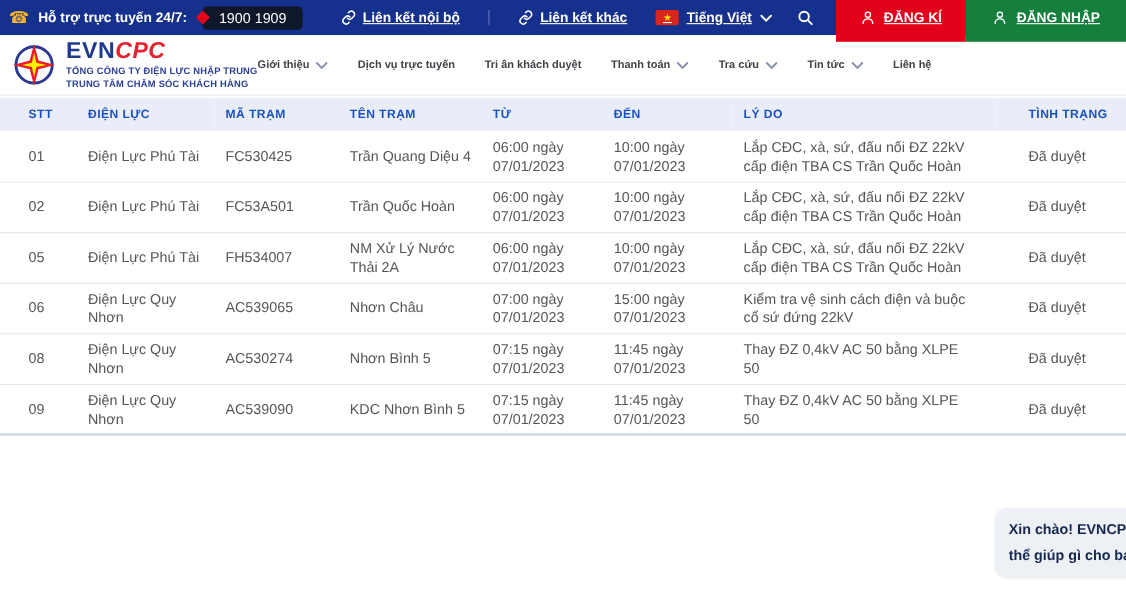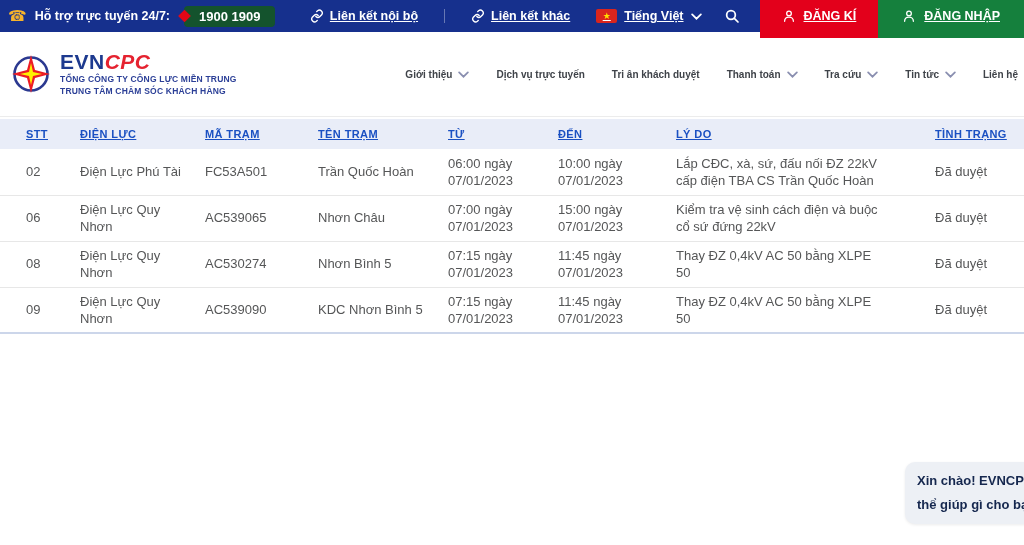--- a/index.html
+++ b/index.html
@@ -4,52 +4,52 @@
 <style>
   * { margin:0; padding:0; box-sizing:border-box; }
   html,body { width:1024px; height:545px; overflow:hidden; background:#fff;
               font-family:"Liberation Sans","DejaVu Sans",sans-serif; position:relative; }
 
   
   .topbar { height:32px; background:#16308d; color:#fff; display:flex;
             align-items:center; justify-content:space-between; font-size:12.5px; font-weight:bold; }
   .tb-left { display:flex; align-items:center; padding-left:8px; gap:8px; white-space:nowrap; }
   .phone-ic { color:#f7b32b; font-size:15px; }
-  .hotline-pill { background:#14532d; color:#fff; border-radius:4px; padding:3px 15px;
-                  font-size:13px; font-weight:bold; position:relative; margin-left:6px; cursor:pointer; }
+  .hotline-pill { background:#0f172a; color:#fff; border-radius:4px; padding:3px 15px;
+                  font-size:13px; font-weight:normal; position:relative; margin-left:6px; cursor:pointer; }
   .hotline-pill::before { content:""; position:absolute; left:-4px; top:50%; width:9px; height:9px;
                   background:#e30617; transform:translateY(-50%) rotate(45deg); }
   .tb-right { display:flex; align-items:center; height:32px;text-decoration:underline; }
   .tb-link { display:flex; align-items:center; gap:6px; margin-right:26px; cursor:pointer; white-space:nowrap; }
   .tb-sep { width:1px; height:14px; background:rgba(255,255,255,.35); margin-right:26px; }
   .lang { display:flex; align-items:center; gap:7px; margin-right:22px; cursor:pointer; white-space:nowrap; }
   .flag { width:21px; height:14px; background:#da251d; border-radius:2px; display:flex;
           align-items:center; justify-content:center; color:#ffdf00; font-size:9px; line-height:1; }
   .search-btn { margin-right:20px; cursor:pointer; display:flex; align-items:center; }
   .auth { height:44px; display:flex; align-items:center; gap:8px; padding:0 20px;
           font-size:12.5px; font-weight:bold; cursor:pointer; white-space:nowrap; }
   .auth.reg { background:#e3001b; padding:0 22px; }
   .auth.log { background:#15803d; padding:0 24px; }
 
   
-  .header { height:85px; background:#fff; display:flex; align-items:center;
-            justify-content:space-between; padding:0 4px 0 10px; border-bottom:1px solid #ececec; }
+  .header { height:55px; background:#fff; display:flex; align-items:center;
+            padding:0 4px 0 10px; border-bottom:1px solid #ececec; }
   .brand { display:flex; align-items:center; gap:8px; }
   .brand-text .brand-name { font-size:21px; font-weight:bold; line-height:1.05; letter-spacing:.5px; }
   .brand-evn { color:#1d3a8f; }
   .brand-cpc { color:#e52330; font-style:italic; }
   .brand-sub { font-size:8.5px; font-weight:bold; color:#2b3f97; line-height:1.45; letter-spacing:.2px; }
   .nav { display:flex; align-items:center; gap:27px; padding-right:2px; }
   .nav-item { display:flex; align-items:center; gap:6px; font-size:10px; font-weight:bold;
               color:#3f4349; cursor:pointer; white-space:nowrap; }
 
   
   table { width:1024px; border-collapse:collapse; table-layout:fixed; margin-top:2px; }
   thead th { background:#e9edf8; color:#1a50c2; font-size:11px; font-weight:bold;
-             text-align:left; height:30px; letter-spacing:.4px;text-decoration:underline; }
+             text-align:left; height:30px; letter-spacing:.4px; }
   tbody td { font-size:13px; color:#555657; height:46px; vertical-align:middle;
              border-top:1px solid #e7e7e7; line-height:1.32; }
   tbody tr:first-child td { border-top:none; }
   tbody tr:last-child td { border-bottom:2px solid #ccd6ea; }
   th, td { padding:2px 8px 2px 10px; }
   th.c-stt, td.c-stt { padding-left:26px; }
   th.c-status, td.c-status { padding-left:30px;margin-top:16px; }
   td.c-dienluc { padding-right:2px; }
   td.c-lydo { padding-right:16px; }
 
@@ -131,21 +131,21 @@
   <div class="brand">
     <span>
       <svg width="42" height="42" viewBox="0 0 42 42">
         <circle cx="21" cy="21" r="16.5" fill="none" stroke="#2b3990" stroke-width="2.6"></circle>
         <polygon points="21,2 25,17 40,21 25,25 21,40 17,25 2,21 17,17" fill="#ed1c24"></polygon>
         <polygon points="21,10 23,19 32,21 23,23 21,32 19,23 10,21 19,19" fill="#fff200"></polygon>
       </svg>
     </span>
     <div class="brand-text">
       <div class="brand-name"><span class="brand-evn">EVN</span><span class="brand-cpc">CPC</span></div>
-      <div class="brand-sub">TỔNG CÔNG TY CÔNG LỰC MIỀN TRUNG</div>
+      <div class="brand-sub">TỔNG CÔNG TY ĐIỆN LỰC NHẬP TRUNG</div>
       <div class="brand-sub">TRUNG TÂM CHĂM SÓC KHÁCH HÀNG</div>
     </div>
   </div>
   <nav class="nav">
       <div class="nav-item">
         <span>Giới thiệu</span>
         <span>
           <svg width="11" height="7" viewBox="0 0 12 8" fill="none" stroke="#8a8fb0" stroke-width="2" stroke-linecap="round">
             <path d="M1 1.5 6 6.5 11 1.5"></path>
           </svg>
@@ -205,30 +205,50 @@
         <th class="c-matram">MÃ TRẠM</th>
         <th class="c-tentram">TÊN TRẠM</th>
         <th class="c-tu">TỪ</th>
         <th class="c-den">ĐẾN</th>
         <th class="c-lydo">LÝ DO</th>
         <th class="c-status">TÌNH TRẠNG</th>
       </tr>
     </thead>
   <tbody>
       <tr>
+        <td class="c-stt">01</td>
+        <td class="c-dienluc">Điện Lực Phú Tài</td>
+        <td class="c-matram">FC530425</td>
+        <td class="c-tentram">Trần Quang Diệu 4</td>
+        <td class="c-tu">06:00 ngày 07/01/2023</td>
+        <td class="c-den">10:00 ngày 07/01/2023</td>
+        <td class="c-lydo">Lắp CĐC, xà, sứ, đấu nối ĐZ 22kV cấp điện TBA CS Trần Quốc Hoàn</td>
+        <td class="c-status">Đã duyệt</td>
+      </tr>
+      <tr>
         <td class="c-stt">02</td>
         <td class="c-dienluc">Điện Lực Phú Tài</td>
         <td class="c-matram">FC53A501</td>
         <td class="c-tentram">Trần Quốc Hoàn</td>
         <td class="c-tu">06:00 ngày 07/01/2023</td>
         <td class="c-den">10:00 ngày 07/01/2023</td>
         <td class="c-lydo">Lắp CĐC, xà, sứ, đấu nối ĐZ 22kV cấp điện TBA CS Trần Quốc Hoàn</td>
         <td class="c-status">Đã duyệt</td>
       </tr>
       <tr>
+        <td class="c-stt">05</td>
+        <td class="c-dienluc">Điện Lực Phú Tài</td>
+        <td class="c-matram">FH534007</td>
+        <td class="c-tentram">NM Xử Lý Nước Thải 2A</td>
+        <td class="c-tu">06:00 ngày 07/01/2023</td>
+        <td class="c-den">10:00 ngày 07/01/2023</td>
+        <td class="c-lydo">Lắp CĐC, xà, sứ, đấu nối ĐZ 22kV cấp điện TBA CS Trần Quốc Hoàn</td>
+        <td class="c-status">Đã duyệt</td>
+      </tr>
+      <tr>
         <td class="c-stt">06</td>
         <td class="c-dienluc">Điện Lực Quy Nhơn</td>
         <td class="c-matram">AC539065</td>
         <td class="c-tentram">Nhơn Châu</td>
         <td class="c-tu">07:00 ngày 07/01/2023</td>
         <td class="c-den">15:00 ngày 07/01/2023</td>
         <td class="c-lydo">Kiểm tra vệ sinh cách điện và buộc cổ sứ đứng 22kV</td>
         <td class="c-status">Đã duyệt</td>
       </tr>
       <tr>

